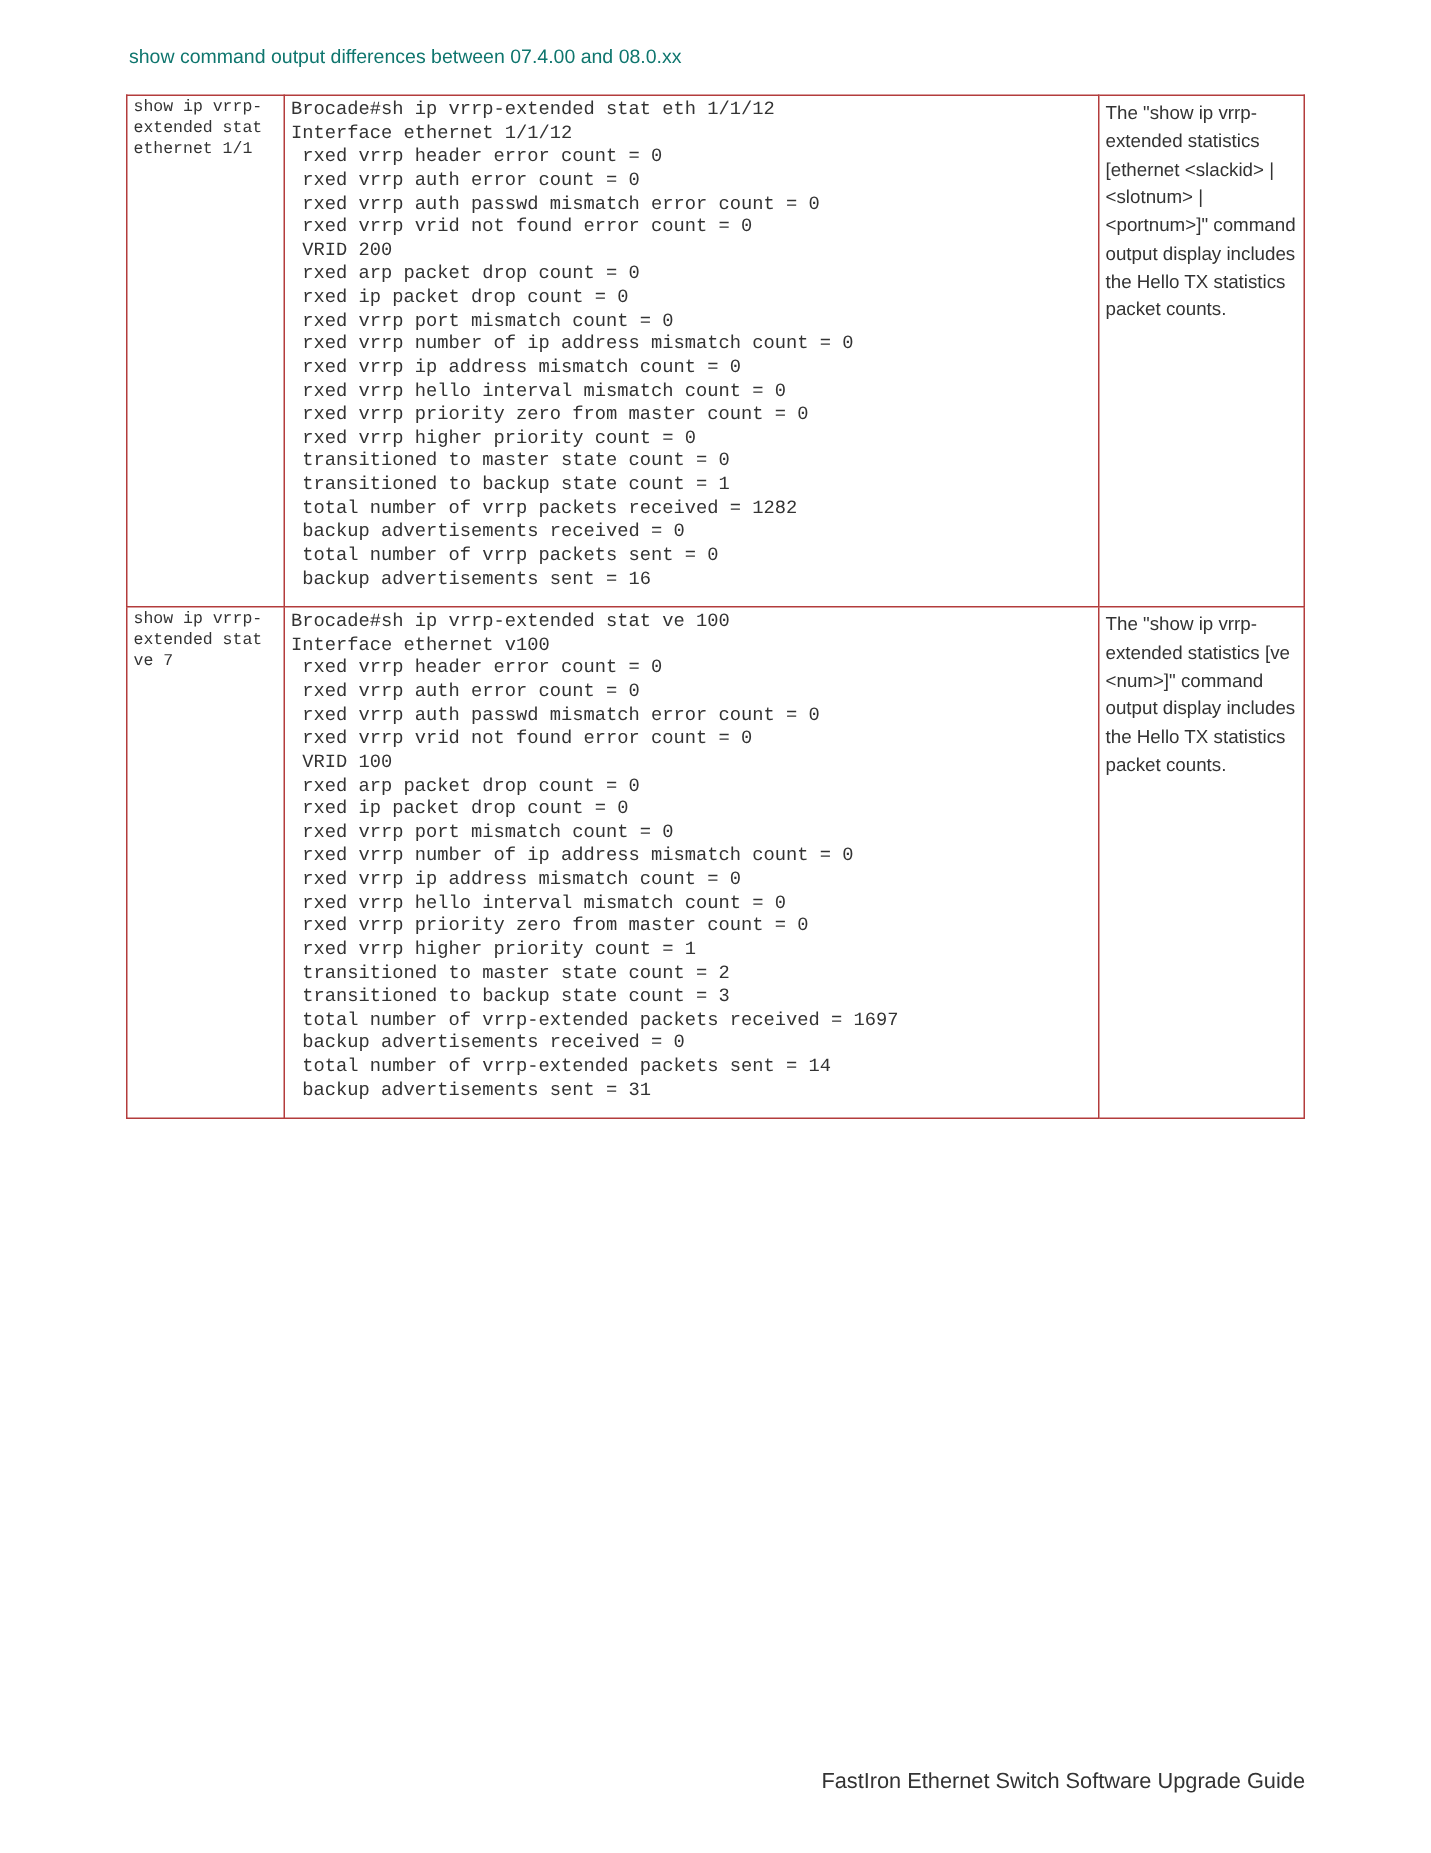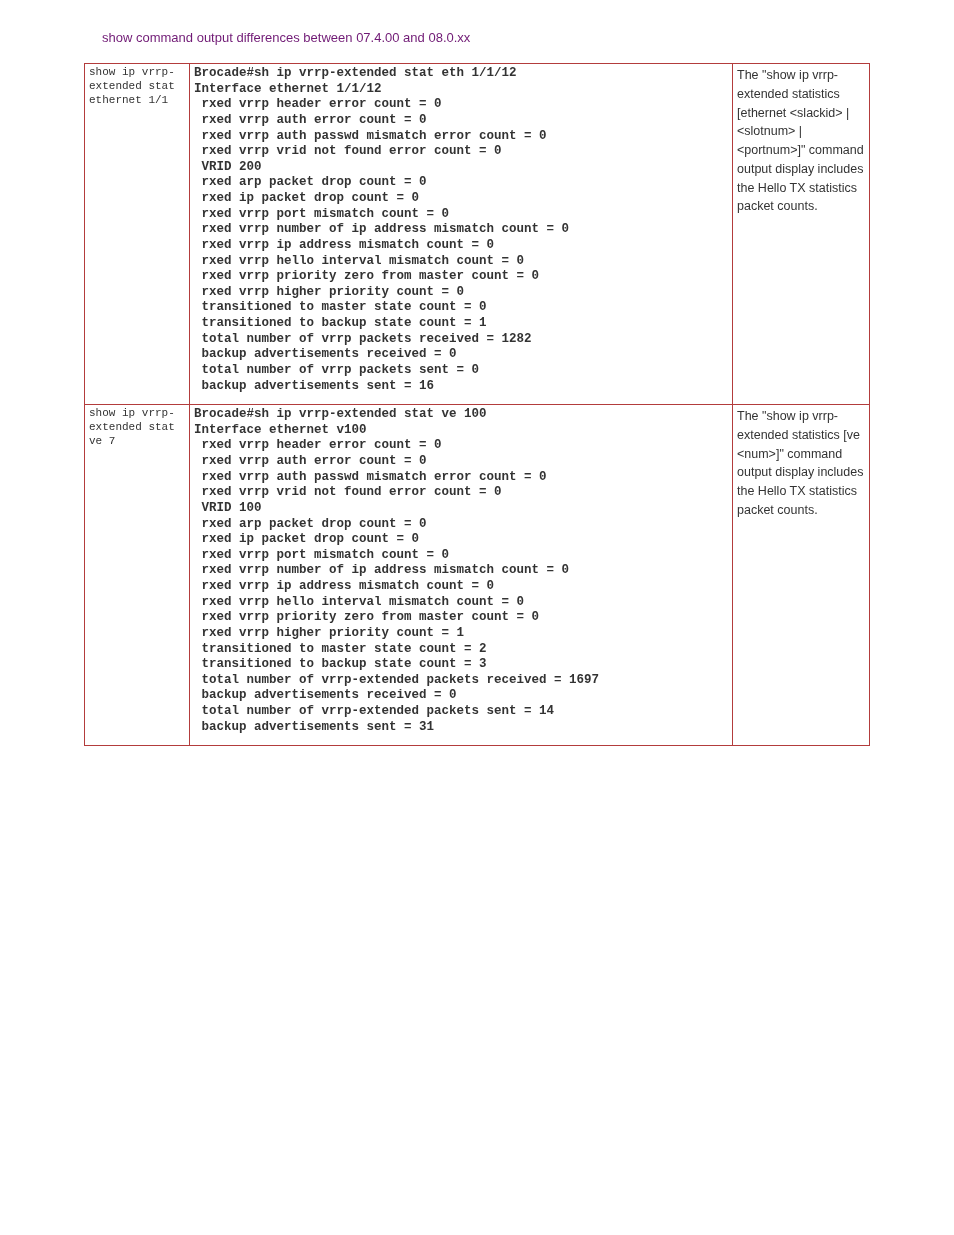--- a/index.html
+++ b/index.html
@@ -11,23 +11,23 @@
     width: 954px;
   }
   .page {
     padding: 30px 84px 40px 84px;
     box-sizing: border-box;
     min-height: 1235px;
     position: relative;
   }
   .header {
     font-size: 13px;
-    color: #701a75;
+    color: #0f766e;
     margin-bottom: 18px;
-    margin-left: 18px;
+    margin-left: 2px;
   }
   table.main {
     border-collapse: collapse;
     width: 100%;
     table-layout: fixed;
   }
   table.main td {
     border: 1px solid #b33c3c;
     vertical-align: top;
     padding: 2px 4px 10px 4px;
@@ -38,21 +38,20 @@
     font-size: 11px;
     line-height: 1.25;
     white-space: pre-wrap;
     word-break: break-word;
   }
   .col-out {
     font-family: "Courier New", monospace;
     font-size: 12.5px;
     line-height: 1.25;
     white-space: pre;
-    font-weight: bold;
   }
   .col-desc {
     width: 128px;
     font-family: Arial, Helvetica, sans-serif;
     font-size: 12.5px;
     line-height: 1.5;
   }
   .footer {
     position: absolute;
     bottom: 36px;
@@ -118,14 +117,15 @@
  total number of vrrp-extended packets received = 1697
  backup advertisements received = 0
  total number of vrrp-extended packets sent = 14
  backup advertisements sent = 31</td>
       <td class="col-desc">The "show ip vrrp-extended statistics [ve &lt;num&gt;]" command output display includes the  Hello TX statistics packet counts.</td>
     </tr>
   </tbody>
     </table>
 
   <div class="footer">
+    <div>FastIron Ethernet Switch Software Upgrade Guide</div>
   </div>
 </div>
 
 </body></html>

